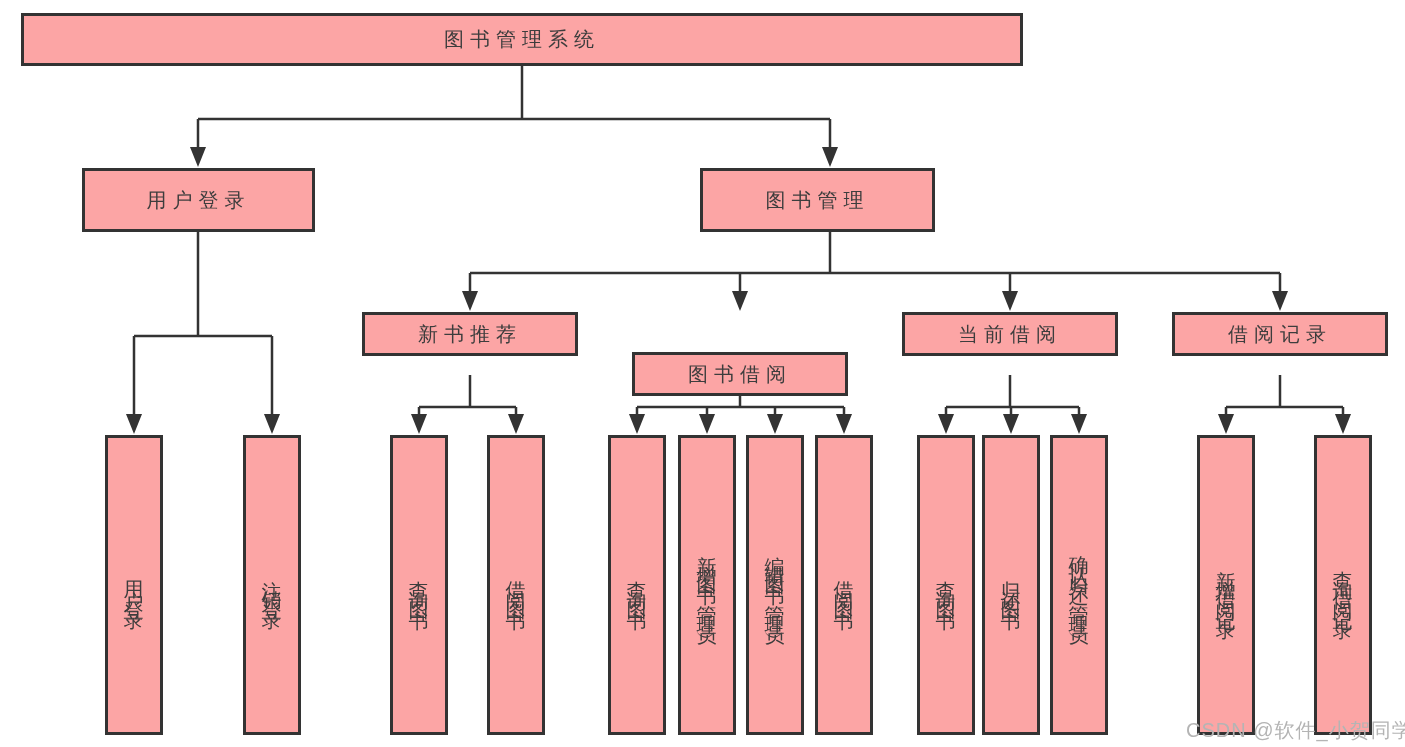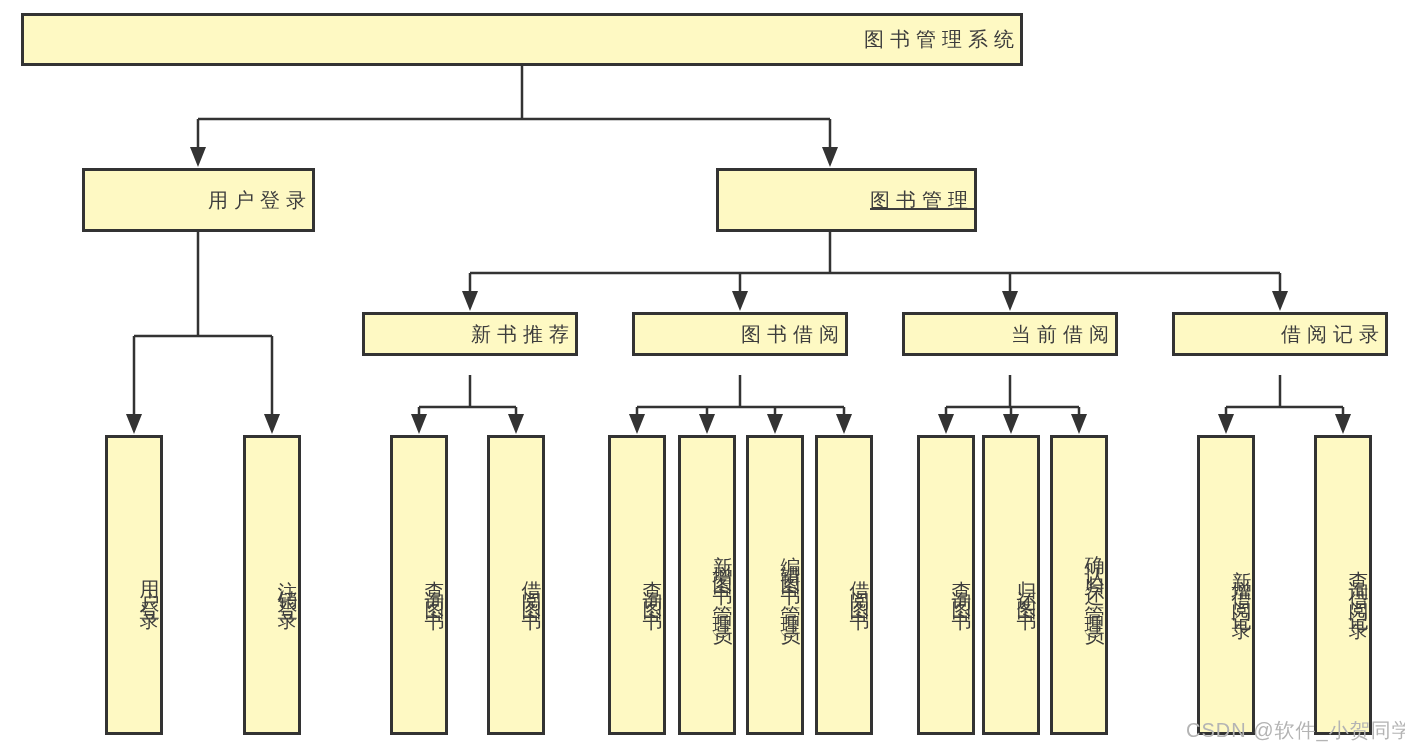--- a/index.html
+++ b/index.html
@@ -19,45 +19,45 @@
     position: absolute;
     left: 0;
     top: 0;
     width: 1405px;
     height: 747px;
   }
   .box {
     position: absolute;
     box-sizing: border-box;
     border: 3px solid #333333;
-    background: #fef9c3;
+    background: #fca5a5;
     display: flex;
     align-items: center;
-    justify-content: flex-end;
+    justify-content: center;
     color: #3d3d3d;
   }
   .hlabel {
     font-size: 20px;
     letter-spacing: 6px;
     white-space: nowrap;
     color: #3d3d3d;
   }
   .leaf .vlabel {
     writing-mode: vertical-rl;
     font-size: 20px;
     letter-spacing: 10px;
     color: #3d3d3d;
     line-height: 1;
   }
   .root-box   { left: 21px;  top: 13px;  width: 1002px; height: 53px; }
   .l2a        { left: 82px;  top: 168px; width: 233px;  height: 64px; }
-  .l2b        { left: 716px; top: 168px; width: 261px;  height: 64px; text-decoration: underline; }
+  .l2b        { left: 700px; top: 168px; width: 235px;  height: 64px; }
   .l3         { top: 312px; width: 216px; height: 44px; }
   .l3-1 { left: 362px; }
-  .l3-2 { left: 632px; }
+  .l3-2 { left: 632px; margin-top: 40px; }
   .l3-3 { left: 902px; }
   .l3-4 { left: 1172px; }
   .leaf { top: 435px; width: 58px; height: 300px; }
   .g1a { left: 105px; }  .g1b { left: 243px; }
   .g2a { left: 390px; }  .g2b { left: 487px; }
   .g3a { left: 608px; }  .g3b { left: 678px; }  .g3c { left: 746px; }  .g3d { left: 815px; }
   .g4a { left: 917px; }  .g4b { left: 982px; }  .g4c { left: 1050px; }
   .g5a { left: 1197px; } .g5b { left: 1314px; }
   .watermark {
     position: absolute;

